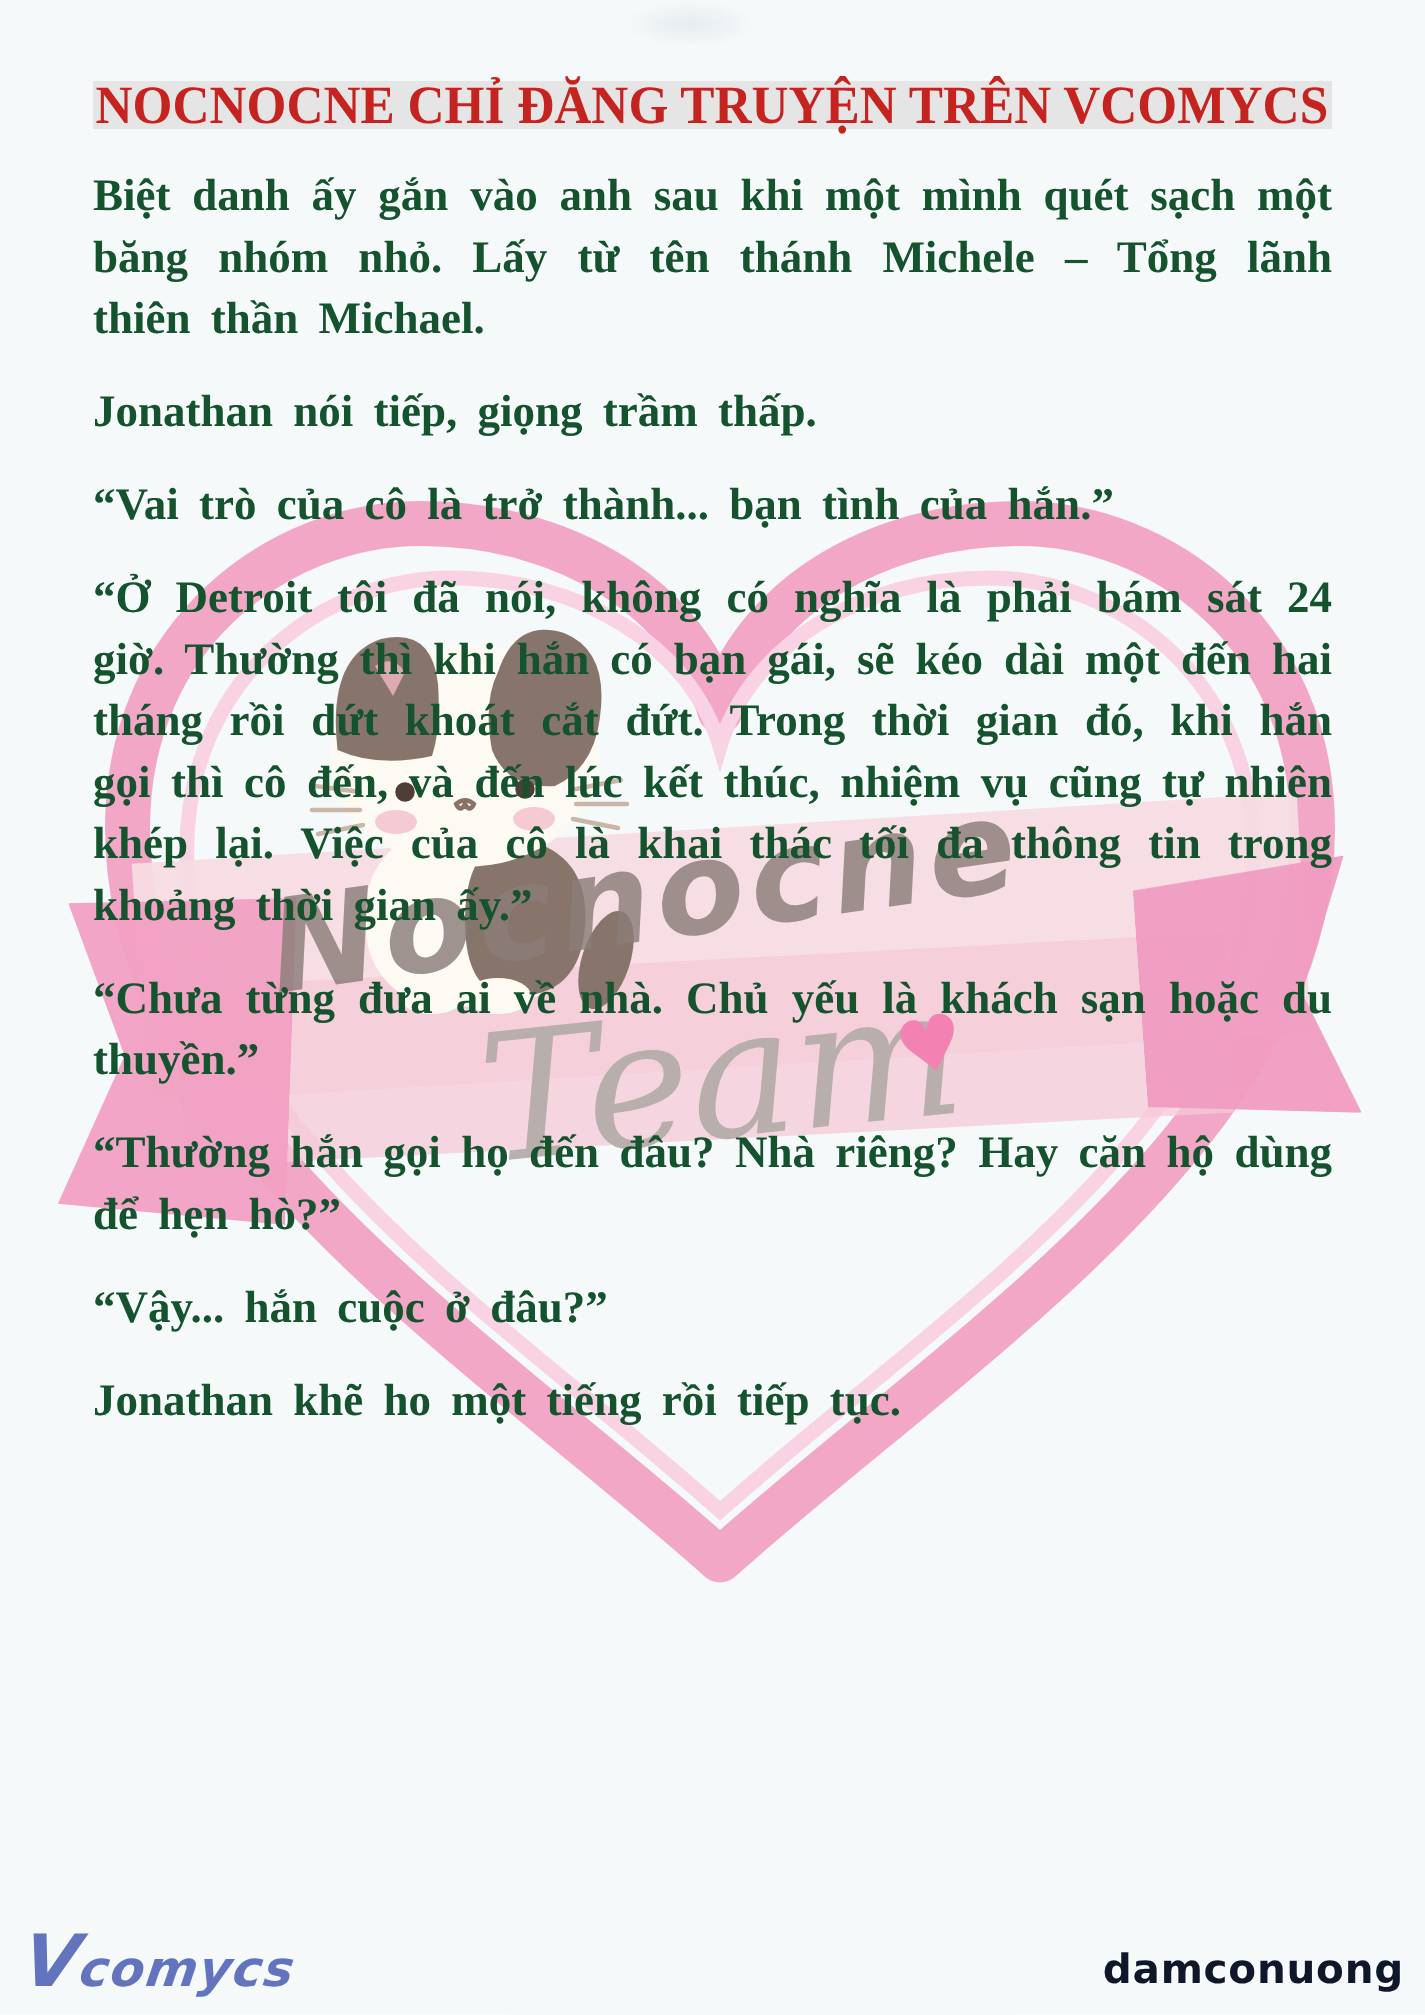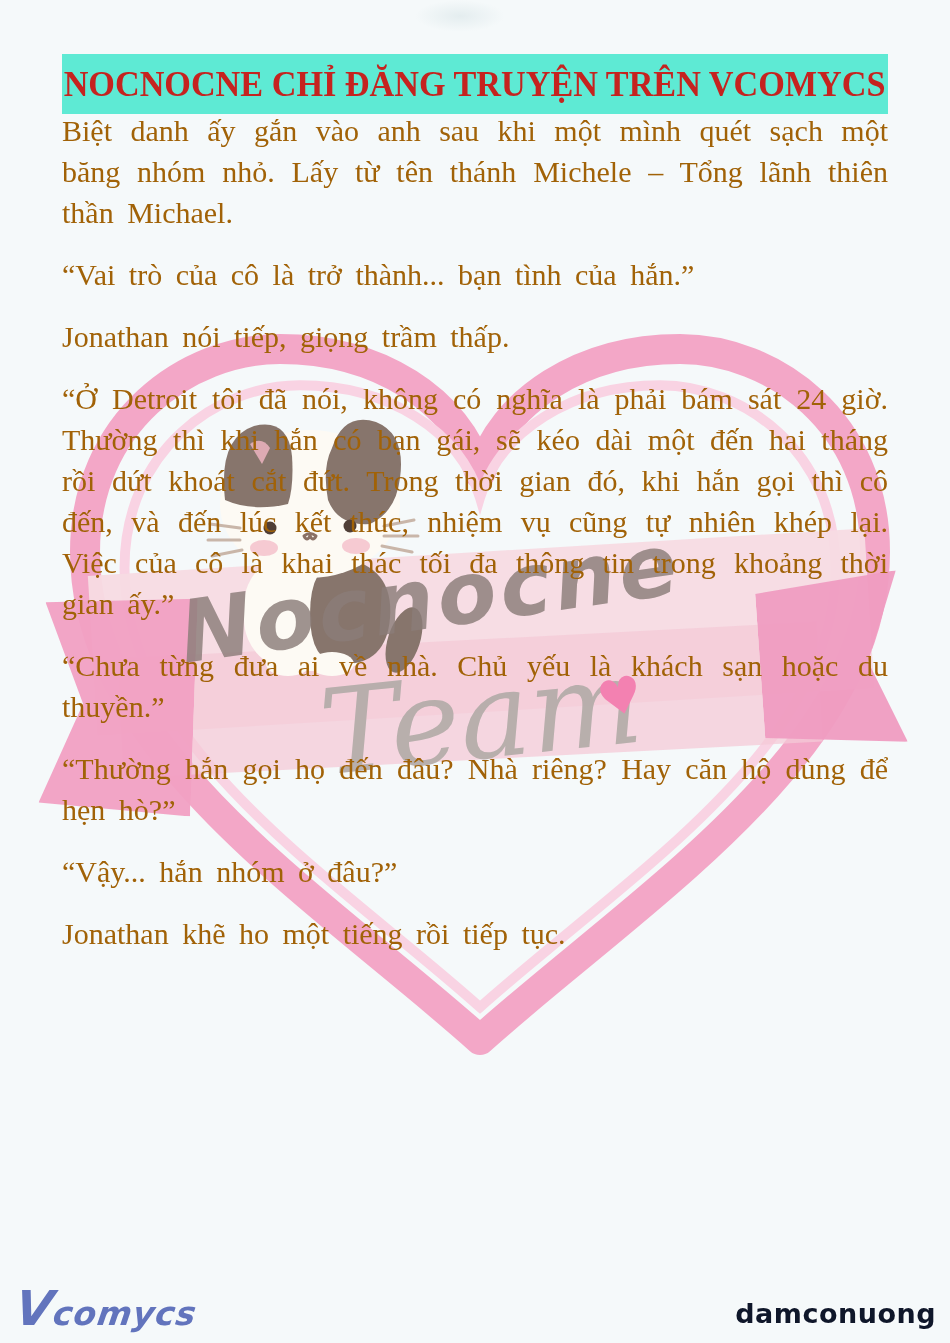--- a/index.html
+++ b/index.html
@@ -64,38 +64,38 @@
   }
   .wm-heart-dot {
     position:absolute; left:598px; top:668px;
     font-size:50px; color:#f381b1;
     transform:rotate(-14deg);
     font-family:"DejaVu Sans", sans-serif;
   }
 
   
   .title-band {
-    position:absolute; left:62px; top:54px; width:826px; height:60px;
-    background:#5eead4; z-index:2;
+    position:absolute; left:62px; top:54px; width:826px; height:32px;
+    background:#e5e5e5; z-index:2;
     display:flex; align-items:center; justify-content:center;text-align:center;
   }
   .title-text {
     color:#c5231f; font-weight:bold; font-size:36px;
     white-space:nowrap; transform:scaleX(.95);
     font-family:"Liberation Serif", serif;
   }
 
   
   .content {
     position:absolute; left:62px; top:110px; width:826px; z-index:2;
   }
   .content p {
     margin:0 0 21px 0;
     font-size:30px; line-height:41px;
-    font-weight:400; color:#a16207;
+    font-weight:700; color:#14532d;
     text-align:justify; text-align-last:left;
     word-spacing:6px;
   }
 
   
   .footer-logo {
     position:absolute; left:16px; top:1280px; z-index:2;
     color:#6274bd; font-family:"DejaVu Sans", sans-serif;
     font-weight:bold; font-style:italic;
     transform:skewX(-8deg); letter-spacing:1px;
@@ -170,26 +170,26 @@
     <div class="wm-team">Team</div>
     <span class="wm-heart-dot">♥</span>
   </div>
 
   <div class="title-band">
     <span class="title-text">NOCNOCNE CHỈ ĐĂNG TRUYỆN TRÊN VCOMYCS</span>
   </div>
 
   <main class="content">
     <p>Biệt danh ấy gắn vào anh sau khi một mình quét sạch một băng nhóm nhỏ. Lấy từ tên thánh Michele – Tổng lãnh thiên thần Michael.</p>
+    <p>Jonathan nói tiếp, giọng trầm thấp.</p>
     <p>“Vai trò của cô là trở thành... bạn tình của hắn.”</p>
-    <p>Jonathan nói tiếp, giọng trầm thấp.</p>
     <p>“Ở Detroit tôi đã nói, không có nghĩa là phải bám sát 24 giờ. Thường thì khi hắn có bạn gái, sẽ kéo dài một đến hai tháng rồi dứt khoát cắt đứt. Trong thời gian đó, khi hắn gọi thì cô đến, và đến lúc kết thúc, nhiệm vụ cũng tự nhiên khép lại. Việc của cô là khai thác tối đa thông tin trong khoảng thời gian ấy.”</p>
     <p>“Chưa từng đưa ai về nhà. Chủ yếu là khách sạn hoặc du thuyền.”</p>
     <p>“Thường hắn gọi họ đến đâu? Nhà riêng? Hay căn hộ dùng để hẹn hò?”</p>
-    <p>“Vậy... hắn nhóm ở đâu?”</p>
+    <p>“Vậy... hắn cuộc ở đâu?”</p>
     <p>Jonathan khẽ ho một tiếng rồi tiếp tục.</p>
   </main>
 
   <div class="footer-logo">
     <span class="logo-v">V</span><span class="logo-rest">comycs</span>
   </div>
   <div class="footer-credit">damconuong</div>
 
 </div>
 

